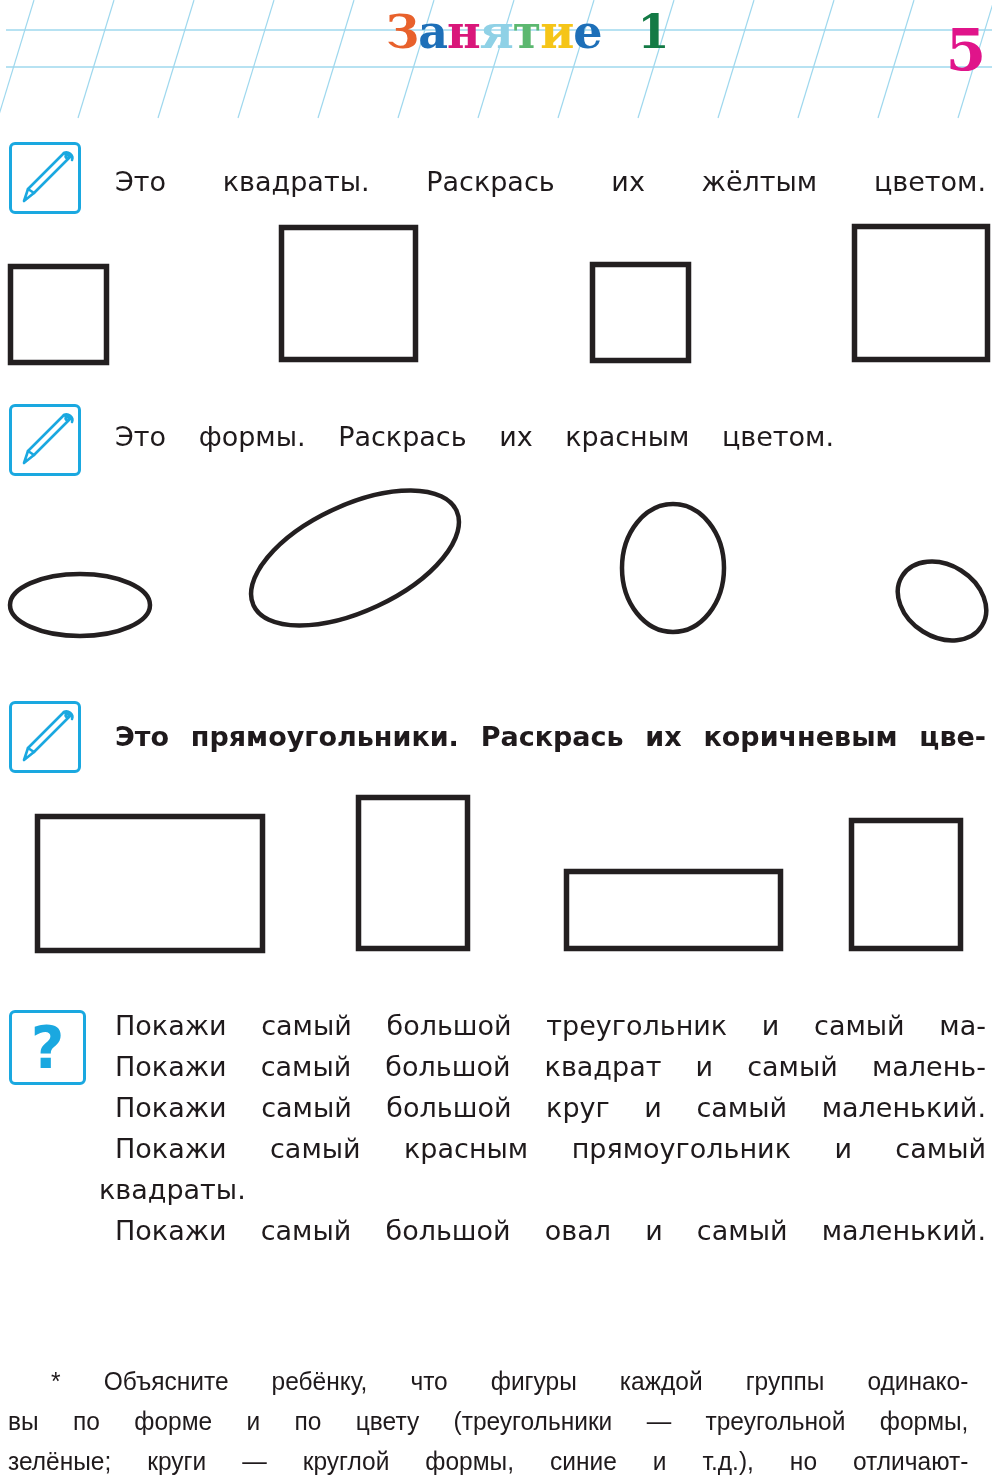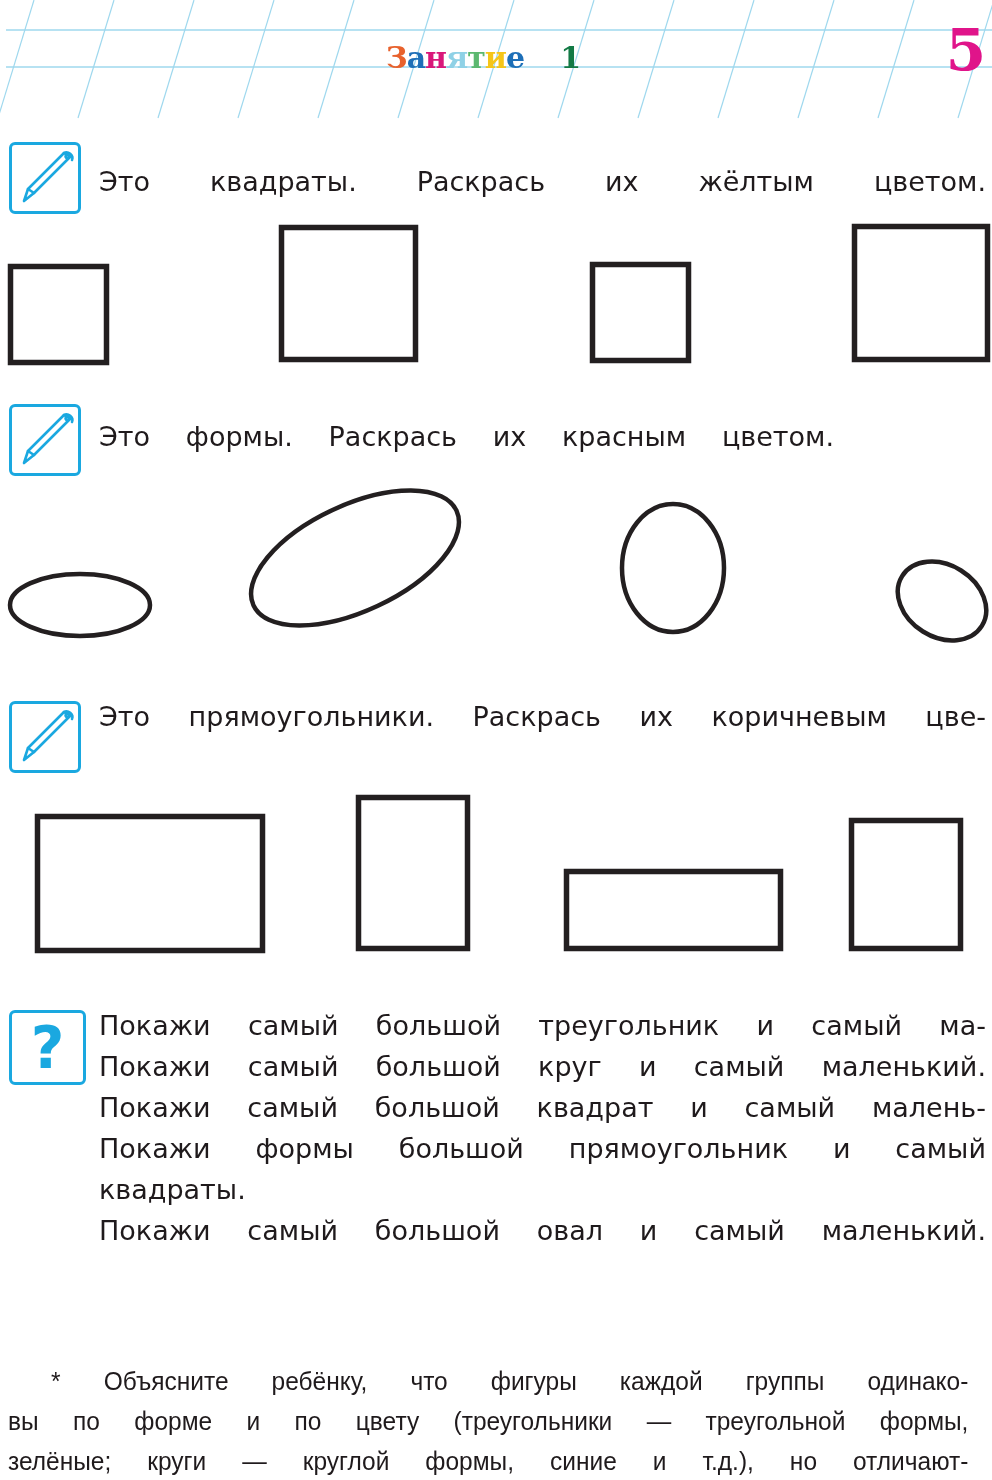--- a/index.html
+++ b/index.html
@@ -1,31 +1,31 @@
 <!DOCTYPE html>
 <html><head>
 <meta charset="utf-8">
 <style>
   html, body { margin:0; padding:0; background:#fff; }
   body { width:992px; height:1480px; position:relative; overflow:hidden;
          font-family:"DejaVu Sans", "Liberation Sans", sans-serif; color:#1f1a1c; }
   .grid { position:absolute; left:0; top:0; width:992px; height:120px; }
-  .title { position:absolute; top:30px; left:386px; font-family:"DejaVu Serif", "Liberation Serif", serif;
-           font-weight:bold; font-size:30px; letter-spacing:-1px; line-height:56px; white-space:nowrap; }
+  .title { position:absolute; top:4px; left:386px; font-family:"DejaVu Serif", "Liberation Serif", serif;
+           font-weight:bold; font-size:46px; letter-spacing:-1px; line-height:56px; white-space:nowrap; }
   .title span { display:inline-block; }
   .lesson-num { margin-left:36px; }
   .page-num { position:absolute; top:18px; right:6px; font-family:"DejaVu Serif", "Liberation Serif", serif;
               font-weight:bold; font-size:58px; line-height:64px; }
   .icon-box { position:absolute; width:72px; height:72px; border:3px solid #1aa8e0; border-radius:6px; box-sizing:border-box; }
   .icon-box svg { position:absolute; left:0; top:0; }
   .q-mark { position:absolute; left:0; top:0; width:100%; height:100%; text-align:center;
             font-family:"DejaVu Sans", sans-serif; font-weight:bold; font-size:58px; line-height:70px; color:#1aa8e0; }
   .task { position:absolute; left:99px; right:6px; font-size:27px; line-height:41px; word-spacing:10px; text-align:justify; }
   .task p { margin:0; }
-  .task p.single { text-align-last:justify; }
+  .task p.single { text-align-last:justify;margin-left:16px; }
   .shapes { position:absolute; left:0; top:0; }
   .note { position:absolute; left:8px; right:4px; top:1361px; font-family:"Liberation Sans", sans-serif;
           font-size:25px; line-height:40px; text-align:justify; word-spacing:6px; transform:scaleX(0.98); transform-origin:left; }
   .note p { margin:0; }
 </style>
 </head>
 <body>
 
 <svg class="grid" width="992" height="120" id="grid-svg">
     <line x1="6" x2="992" y1="30" y2="30" stroke="#9fd8ee" stroke-width="1.5"></line>
@@ -82,21 +82,21 @@
 <div class="icon-box" style="left:9px; top:701px;">
   <svg class="pencil-svg" width="66" height="66" viewBox="0 0 66 66">
       <g fill="none" stroke="#1aa8e0" stroke-width="2.6" stroke-linejoin="round" stroke-linecap="round">
         <path d="M58 12 L22 48 L12 56 L16 44 L52 8 Z"></path>
         <path d="M16 44 L22 48"></path>
         <path d="M52 8 C56 6 62 10 60 15"></path>
         <ellipse cx="56" cy="11" rx="2.5" ry="2" transform="rotate(-45 56 11)"></ellipse>
       </g>
     </svg>
 </div>
-<div class="task" style="top:696px;">
+<div class="task" style="top:716px;font-weight:bold;">
   <p class="single">Это прямоугольники. Раскрась их коричневым цве-</p>
 </div>
 
 <svg class="shapes" id="shapes-svg" width="992" height="1000">
     <rect x="10.5" y="266.5" width="96" height="96" stroke-width="5.5" fill="none" stroke="#231f20"></rect>
     <rect x="281.5" y="227.5" width="134" height="132" stroke-width="5.5" fill="none" stroke="#231f20"></rect>
     <rect x="592.5" y="264.5" width="96" height="96" stroke-width="5.5" fill="none" stroke="#231f20"></rect>
     <rect x="854.5" y="226.5" width="133" height="133" stroke-width="5.5" fill="none" stroke="#231f20"></rect>
     <ellipse cx="80" cy="605" rx="70" ry="31" stroke-width="4.5" fill="none" stroke="#231f20"></ellipse>
     <ellipse cx="355" cy="558" rx="112" ry="53" transform="rotate(-25 355 558)" stroke-width="4.5" fill="none" stroke="#231f20"></ellipse>
@@ -106,23 +106,23 @@
     <rect x="358.5" y="797.5" width="109" height="151" stroke-width="5.5" fill="none" stroke="#231f20"></rect>
     <rect x="566.5" y="871.5" width="214" height="77" stroke-width="5.5" fill="none" stroke="#231f20"></rect>
     <rect x="851.5" y="820.5" width="109" height="128" stroke-width="5.5" fill="none" stroke="#231f20"></rect>
   </svg>
 
 <div class="icon-box" style="left:9px; top:1010px; width:77px; height:75px;">
   <div class="q-mark">?</div>
 </div>
 <div class="task" style="top:1005px;">
   <p class="single">Покажи самый большой треугольник и самый ма-</p>
+  <p class="single">Покажи самый большой квадрат и самый малень-</p>
   <p class="single">Покажи самый большой круг и самый маленький.</p>
-  <p class="single">Покажи самый большой квадрат и самый малень-</p>
-  <p class="single">Покажи формы большой прямоугольник и самый</p>
+  <p class="single">Покажи самый красным прямоугольник и самый</p>
   <p>квадраты.</p>
   <p class="single">Покажи самый большой овал и самый маленький.</p>
 </div>
 
 <div class="note">
   <p class="single" style="text-indent:44px; text-align-last:justify;">* Объясните ребёнку, что фигуры каждой группы одинако-</p>
   <p style="text-align-last:justify;">вы по форме и по цвету (треугольники — треугольной формы,</p>
   <p style="text-align-last:justify;">зелёные; круги — круглой формы, синие и т.д.), но отличают-</p>
 </div>
 

